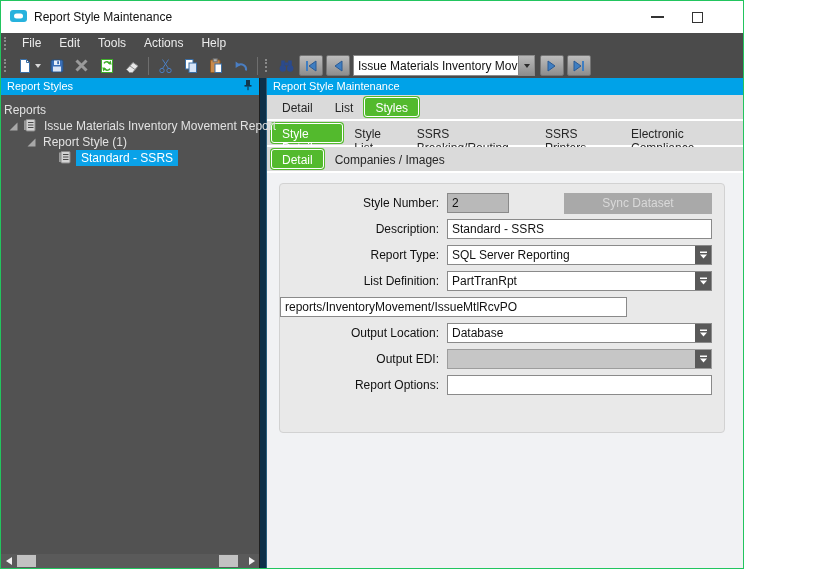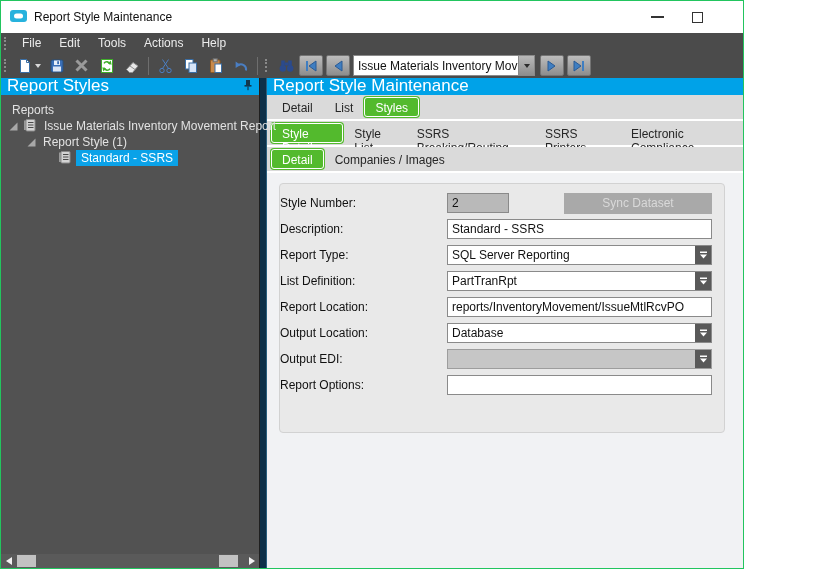--- a/index.html
+++ b/index.html
@@ -32,21 +32,21 @@
   .tcombo { width:182px; height:21px; background:#fff; border:1px solid #8a8a8a; display:flex; align-items:stretch; margin-right:5px; flex:0 0 auto; }
   .tcombo-text { flex:1; font-size:12px; color:#111; padding:3px 0 0 4px; white-space:nowrap; overflow:hidden; }
   .tcombo-dd { width:16px; background:linear-gradient(#b9b9b9,#8e8e8e); border-left:1px solid #8a8a8a; display:flex; align-items:center; justify-content:center; }
   .tcombo-dd i { width:0; height:0; border-left:3.5px solid transparent; border-right:3.5px solid transparent; border-top:4px solid #2c2c2c; }
 
   
   .main { display:flex; height:490px; }
 
   
   .left-panel { width:258px; background:#525252; position:relative; flex:0 0 auto; }
-  .panel-header { height:17px; background:#00a2e8; color:#fff; font-size:17px; display:flex; align-items:center; padding:0 6px 1px 6px; }
+  .panel-header { height:17px; background:#00a2e8; color:#fff; font-size:11px; display:flex; align-items:center; padding:0 6px 1px 6px; }
   .pin { margin-left:auto; }
   .tree { padding-top:7px; font-size:12px; color:#e2e2e2; }
   .tree-row { height:16px; display:flex; align-items:center; white-space:nowrap; }
   .tree-row .lbl { padding:0 3px; }
   .tree-row .lbl.selected { background:#0aa2e8; color:#fff; padding:1px 5px; }
   .expander { width:9px; height:9px; flex:0 0 auto; margin-right:4px; }
   .node-icon { flex:0 0 auto; margin-right:4px; }
 
   
   .hscroll { position:absolute; bottom:0; left:0; width:258px; height:14px; background:#5a5a5a; }
@@ -62,21 +62,21 @@
 
   
   .right-panel { flex:1; background:#f1f2f4; display:flex; flex-direction:column; min-width:0; }
   .tabrow { background:#dadada; border-bottom:2px solid #fff; display:flex; padding:2px 2px 2px 4px; height:26px; flex:0 0 auto; }
   .tab { font-size:12px; color:#262626; padding:3px 10px; border:1px solid transparent; }
   .tab.active { background:#53ba2d; color:#fff; border:1px solid #fff; border-radius:3px; box-shadow:0 0 0 1px #53ba2d; }
 
   .content { flex:1; padding:10px 18px 0 12px; }
   .form-panel { height:250px; background:#e9e9e9; border:1px solid #d2d2d2; border-radius:4px; padding:6px 12px 0 0; }
   .frow { display:flex; align-items:center; height:26px; }
-  .flabel { width:167px; padding-right:8px; font-size:12px; color:#111; flex:0 0 auto; }
+  .flabel { width:167px; padding-right:8px; text-align:right; font-size:12px; color:#111; flex:0 0 auto; }
   .fctrl { width:347px; display:flex; align-items:center; position:relative; }
   input.fld { height:20px; border:1px solid #8a8a8a; font-size:12px; padding:0 4px; font-family:"Liberation Sans",sans-serif; color:#111; background:#fff; outline:none; }
   input.fld.full { flex:1; min-width:0; }
   input.fld.small { width:62px; flex:0 0 auto; }
   input.fld.gray { background:#b9b9b9; }
   .combo { flex:1; height:20px; border:1px solid #8a8a8a; background:#fff; display:flex; align-items:stretch; min-width:0;gap:16px; }
   .combo input { flex:1; border:none; font-size:12px; padding:0 4px; font-family:"Liberation Sans",sans-serif; color:#111; background:transparent; outline:none; min-width:0; }
   .combo .ddbtn { width:16px; background:#595959; display:flex; align-items:center; justify-content:center; flex:0 0 auto; }
   .combo.disabled { background:#c6c6c6; border-color:#9d9d9d; }
   .syncbtn { margin-left:auto; width:148px; height:21px; background:#a9a9a9; color:#d9d9d9; border:none; font-size:12px; font-family:"Liberation Sans",sans-serif; }
@@ -243,21 +243,21 @@
         <span class="pin">
           <svg width="10" height="12">
               <rect x="3" y="1" width="4" height="5" fill="#12384e"></rect>
               <rect x="1.5" y="6" width="7" height="1.6" fill="#12384e"></rect>
               <rect x="4.4" y="7.6" width="1.2" height="3.6" fill="#12384e"></rect>
             </svg>
         </span>
       </div>
 
       <div class="tree">
-        <div class="tree-row" style="padding-left:8px;">
+        <div class="tree-row" style="">
           <span class="lbl">Reports</span>
         </div>
         <div class="tree-row" style="padding-left:8px;">
           <svg class="expander" viewBox="0 0 9 9">
               <polygon points="8.5,0.5 8.5,8.5 0.5,8.5" fill="#a8a8a8"></polygon>
             </svg>
           <span class="node-icon">
             <svg width="15" height="14">
                 <rect x="2" y="2.5" width="3" height="9.5" fill="#9a9a9a"></rect>
                 <rect x="4" y="1.5" width="9" height="11.5" rx="1" fill="#d3d3d3" stroke="#8a8a8a"></rect>
@@ -364,21 +364,20 @@
                   <svg width="9" height="8">
                       <rect x="1" y="0.5" width="7" height="1.5" fill="#fff"></rect>
                       <polygon points="1,3.5 8,3.5 4.5,7.5" fill="#fff"></polygon>
                     </svg>
                 </span>
               </span>
             </span>
           </div>
 
           <div class="frow">
-            <span class="flabel">Report Location:</span>
             <span class="fctrl">
               <input class="fld full" value="reports/InventoryMovement/IssueMtlRcvPO" style="">
             </span>
           </div>
 
           <div class="frow">
             <span class="flabel">Output Location:</span>
             <span class="fctrl">
               <span class="combo">
                 <input value="Database" style="">

